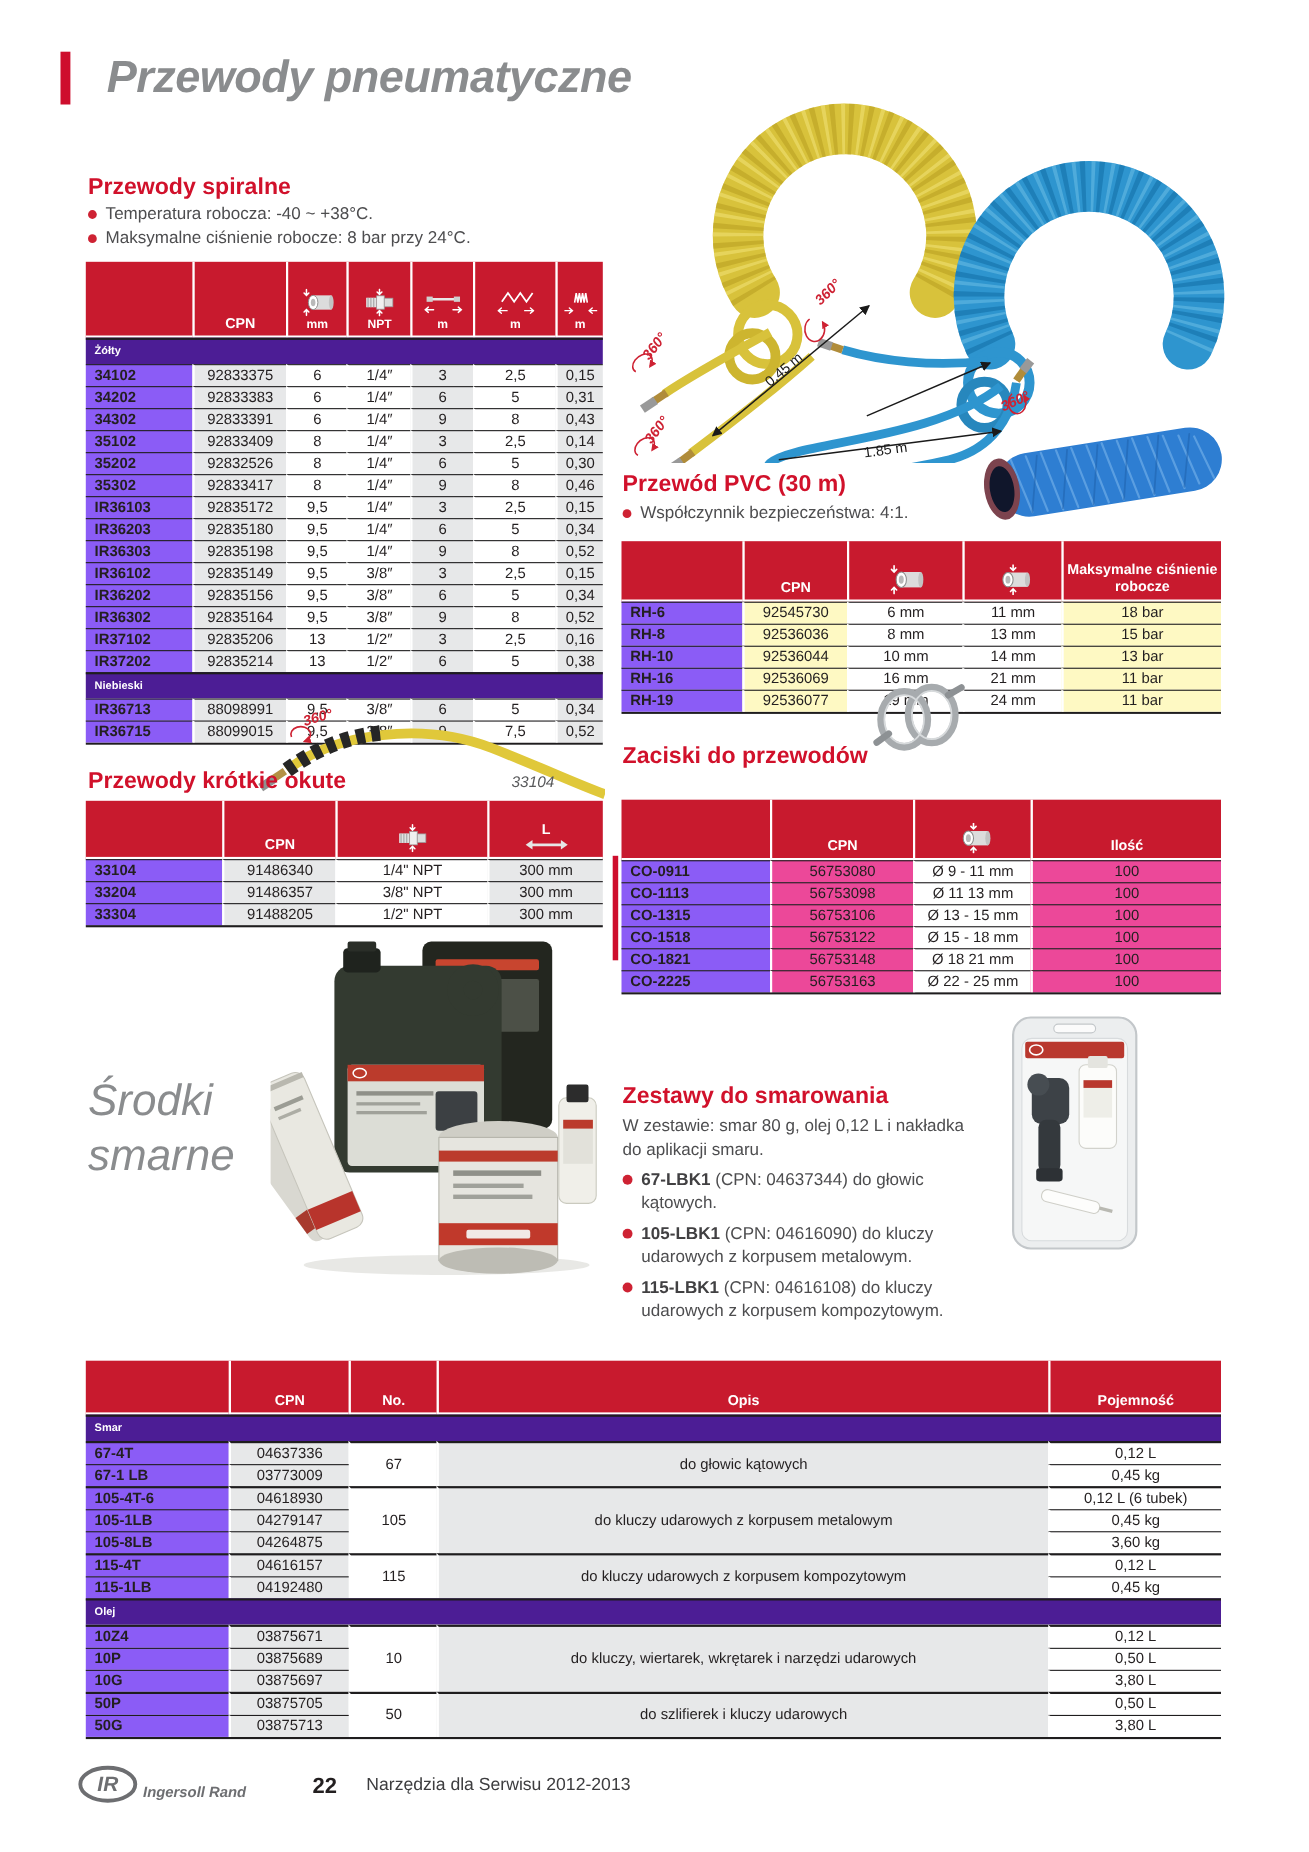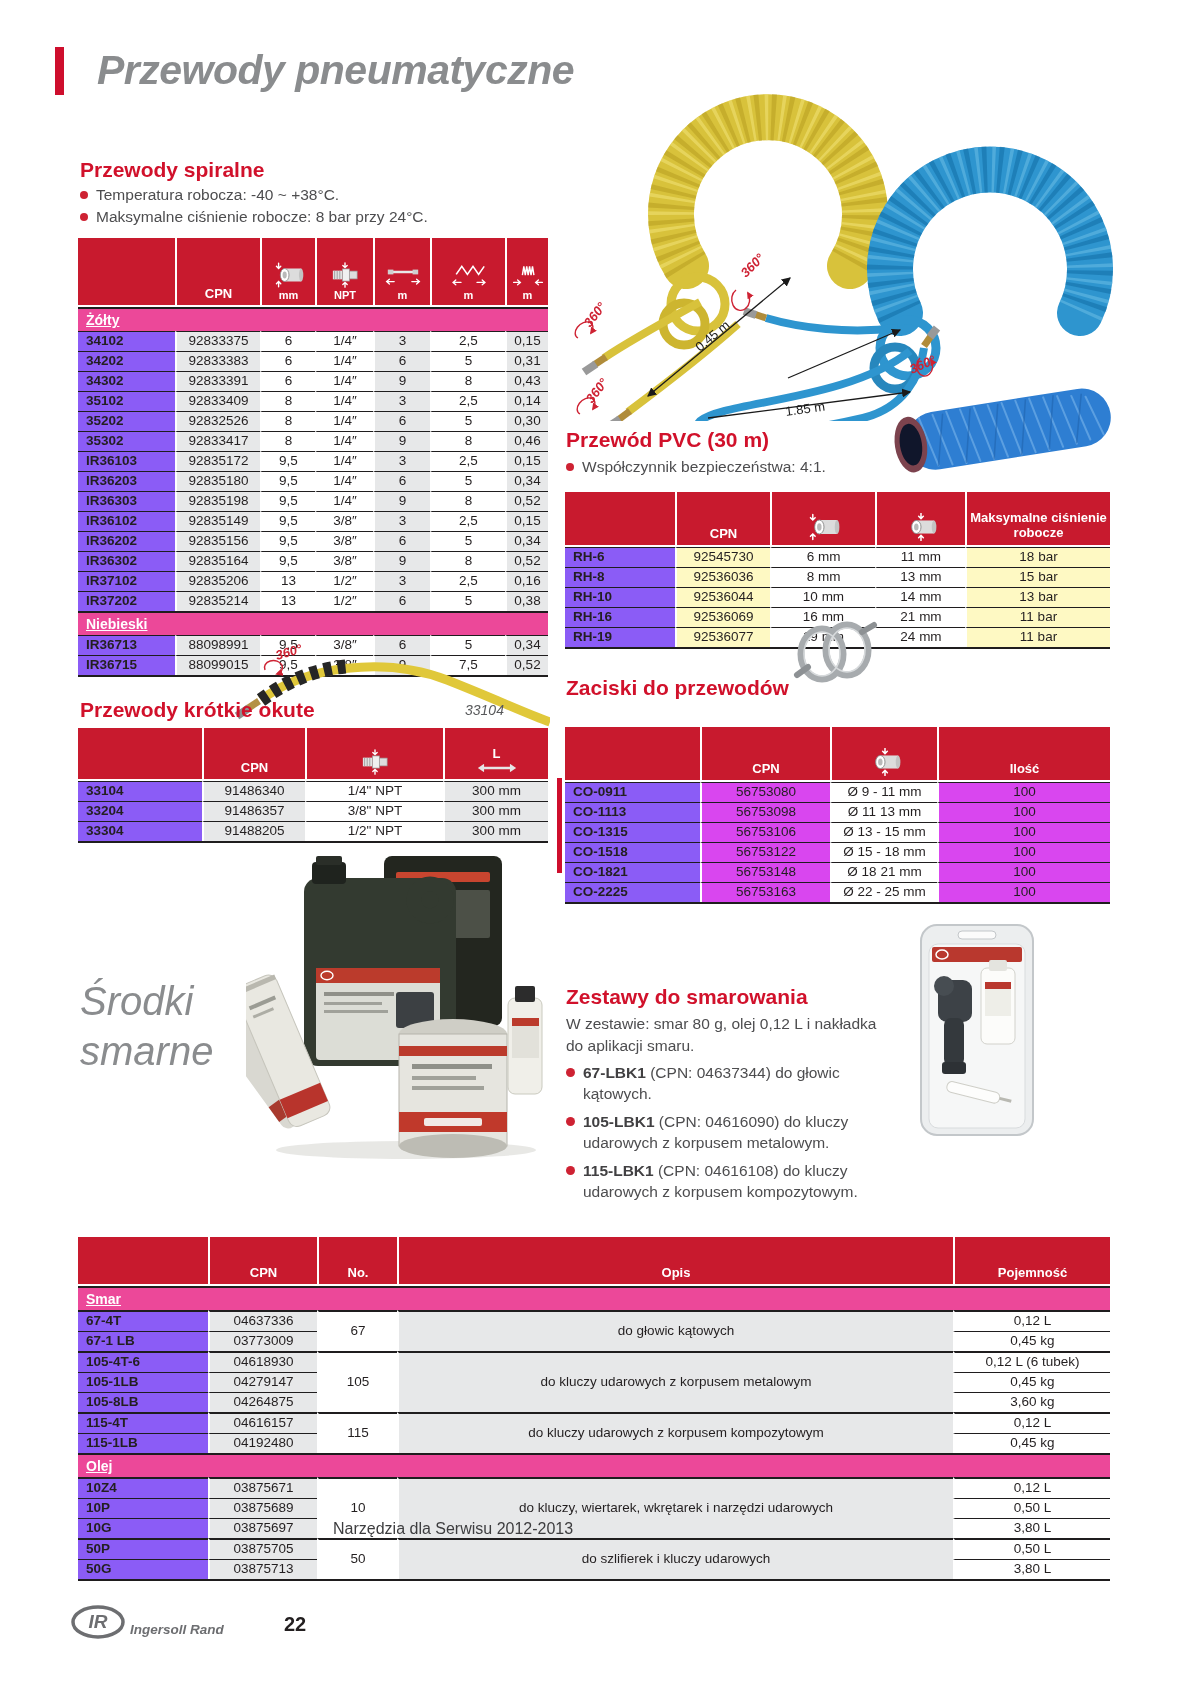--- a/index.html
+++ b/index.html
@@ -15,25 +15,25 @@
   .bullets li .dot{position:absolute;left:0;top:7px;width:8px;height:8px;border-radius:50%;background:#ce2233;}
   .fig-label-ital{font-size:14px;font-style:italic;color:#58595b;}
 
   table.t{border-collapse:separate;border-spacing:0;table-layout:fixed;border-bottom:2.4px solid #1f1d1e;}
   table.t th{background:#c81a2e;color:#fff;font-weight:bold;font-size:13px;vertical-align:bottom;
              padding:3px 2px 4px 2px;border-left:2px solid #fff;border-bottom:2px solid #fff;}
   table.t th:first-child{border-left:none;}
   table.t td{font-size:13.5px;text-align:center;padding:0 3px;border-top:1.4px solid #1f1d1e;
              border-left:2px solid #fff;background:#fff;height:19px;line-height:1.05;}
   table.t td:first-child{border-left:none;background:#8b5cf6;font-weight:bold;text-align:left;padding-left:8px;}
-  table.t tr.bar td{background:#ec4899;color:#fff;font-weight:bold;font-size:14px;text-align:left;
-                    padding:1px 8px;border-top:2.2px solid #1f1d1e;height:20px;text-decoration:underline;}
+  table.t tr.bar td{background:#4c1d95;color:#fff;font-weight:bold;font-size:10px;text-align:left;
+                    padding:1px 8px;border-top:2.2px solid #1f1d1e;height:20px;}
   .t-spiral td:nth-child(2),.t-spiral td:nth-child(5),.t-spiral td:nth-child(7){background:#e7e8e9;}
   .t-rh td:nth-child(2),.t-rh td:nth-child(5){background:#fef9c3;}
-  .t-co td:nth-child(2),.t-co td:nth-child(4){background:#d946ef;}
+  .t-co td:nth-child(2),.t-co td:nth-child(4){background:#ec4899;}
   .t-ok td:nth-child(2),.t-ok td:nth-child(4){background:#e7e8e9;}
   .t-ok td{height:21px;}
   .t-bottom td{height:20px;}
   .t-bottom td.c-cpn,.t-bottom td.c-opis{background:#e7e8e9;}
   .t-bottom td.c-no,.t-bottom td.c-poj{background:#fff;}
   .t-bottom tr.g td{border-top:2.2px solid #1f1d1e;}
   .icwrap{display:flex;flex-direction:column;align-items:center;gap:1px;}
   .unit{font-size:11px;font-weight:bold;color:#fff;}
   .Lletter{font-size:13px;font-weight:bold;color:#fff;line-height:12px;}
   .presshdr{font-size:12px;line-height:1.15;}
@@ -785,13 +785,13 @@
     </tr>
   </tbody>
 </table>
 
 <svg class="abs" style="left:70px;top:1600px;" width="58" height="44" viewBox="0 0 58 44">
   <ellipse cx="28" cy="22" rx="25" ry="15" fill="none" stroke="#6d6e71" stroke-width="3.5"></ellipse>
   <text x="28" y="28" text-anchor="middle" font-size="19" font-style="italic" font-weight="bold" fill="#6d6e71" font-family="Liberation Sans, sans-serif">IR</text>
 </svg>
 <span class="abs footer-brand" style="left:130px;top:1622px;">Ingersoll Rand</span>
 <span class="abs footer-page" style="left:284px;top:1613px;">22</span>
-<span class="abs footer-book" style="left:333px;top:1520px;">Narzędzia dla Serwisu 2012-2013</span>
+<span class="abs footer-book" style="left:333px;top:1614px;">Narzędzia dla Serwisu 2012-2013</span>
 
 </body></html>

